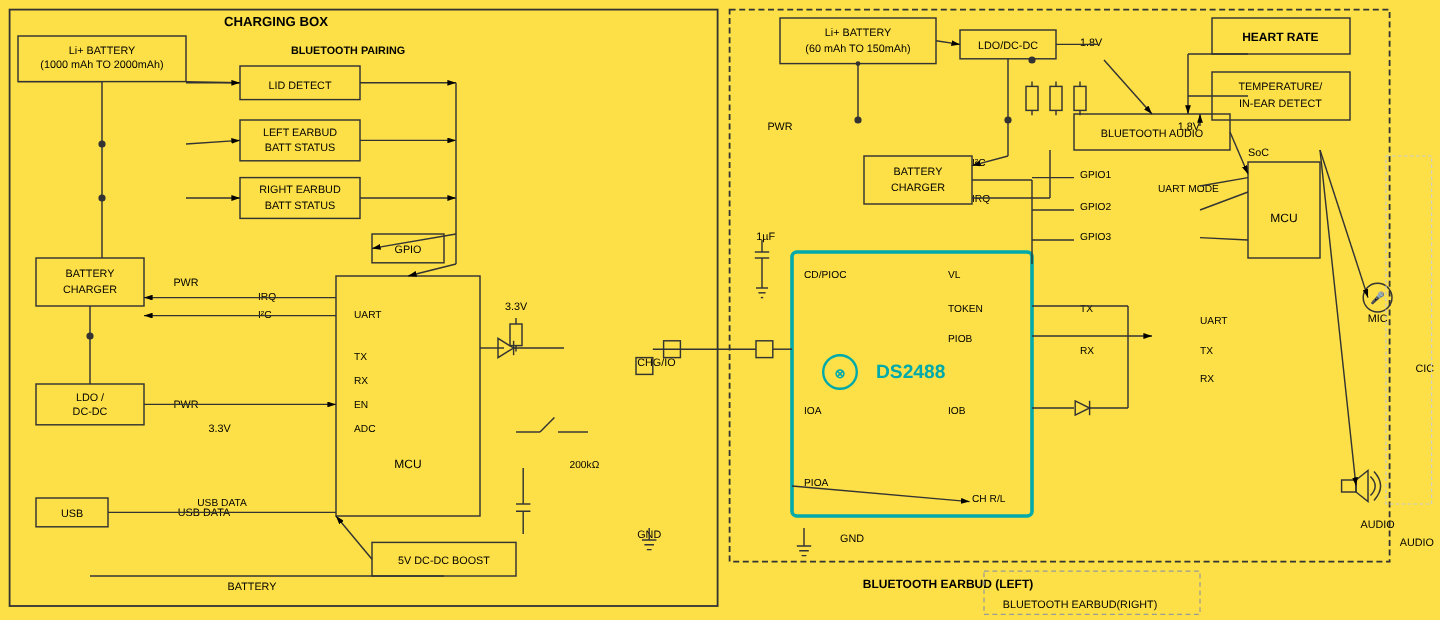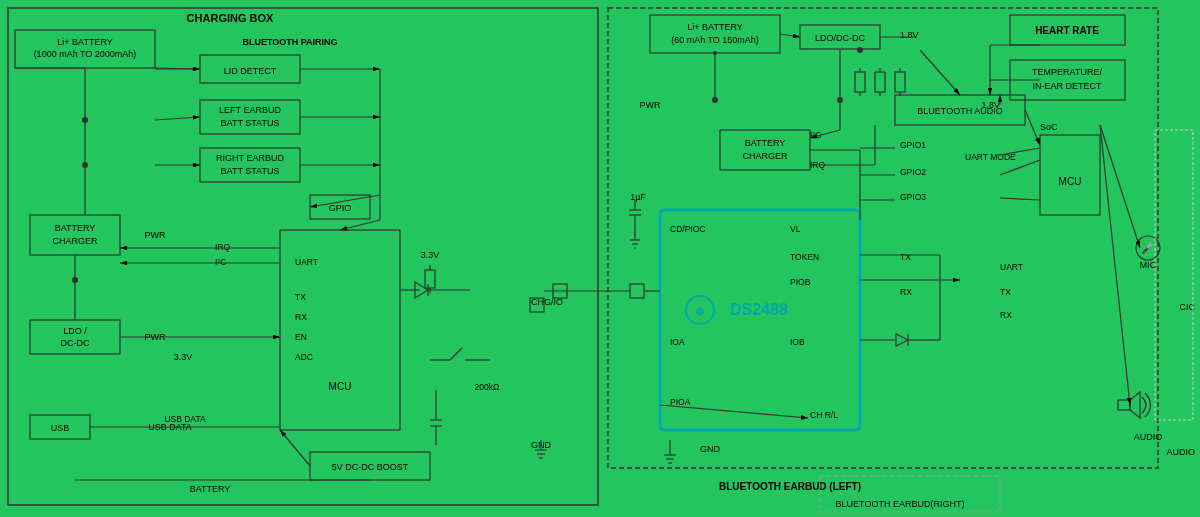--- a/index.html
+++ b/index.html
@@ -9,21 +9,21 @@
       font-size: 10px;
       width: 1200px;
       height: 517px;
       overflow: hidden;
       position: relative;
     }
     .diagram-container {
       width: 1200px;
       height: 517px;
       position: relative;
-      background: #22c55e;
+      background: #fde047;
     }
     svg {
       position: absolute;
       top: 0;
       left: 0;
       width: 1200px;
       height: 517px;
     }
     
   </style>

